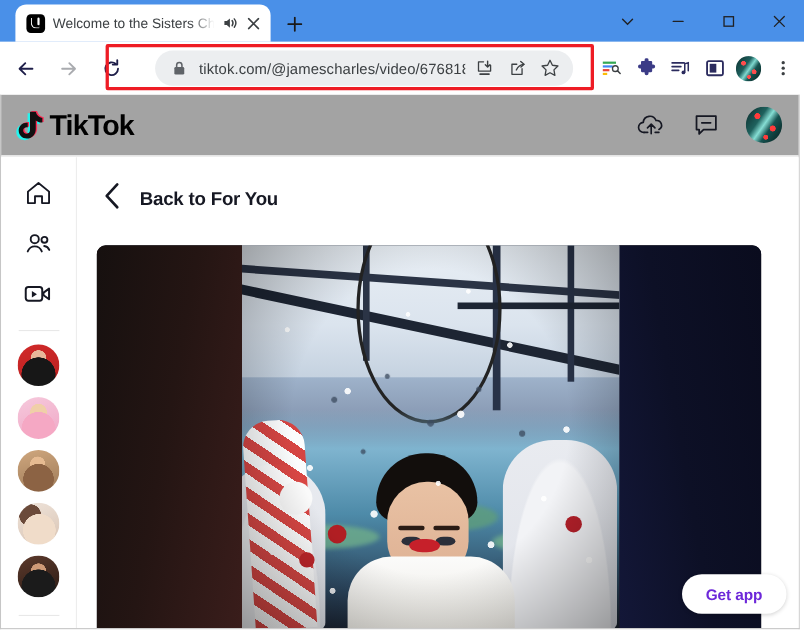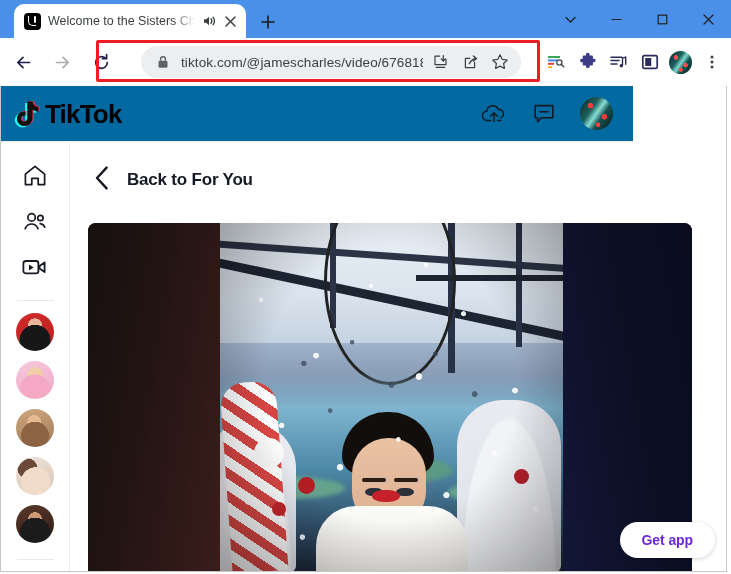--- a/index.html
+++ b/index.html
@@ -82,22 +82,22 @@
       linear-gradient(125deg,#0c2b2b 0%,#1d5f5c 38%,#7fd8cf 52%,#16524f 66%,#071d1d 100%);
   }
 
   
   .page {
     position:absolute; top:86px; left:0; width:727px; height:486px;
     background:#fff; border-left:1px solid #c6c6c6; border-right:1px solid #c6c6c6;
     border-bottom:1px solid #c6c6c6; overflow:hidden;
   }
   .tt-header {
-    position:absolute; top:0; left:0; width:632px; height:56px;
-    background:#0369a1; border-bottom:1px solid #ededed;
+    position:absolute; top:0; left:0; width:730px; height:56px;
+    background:#a3a3a3; border-bottom:1px solid #ededed;
     display:flex; align-items:center; padding:0 20px 0 13px;
   }
   .tt-logo { display:flex; align-items:center; gap:4px; }
   .tt-note { position:relative; width:27px; height:30px; flex:none; }
   .tt-wordmark {
     font-size:26px; font-weight:bold; color:#000; letter-spacing:-.8px; line-height:1;
   }
   .tt-header-right { margin-left:auto; display:flex; align-items:center; gap:22px; }
   .hdr-icon { width:28px; height:28px; display:flex; align-items:center; justify-content:center; }
   .hdr-avatar {

